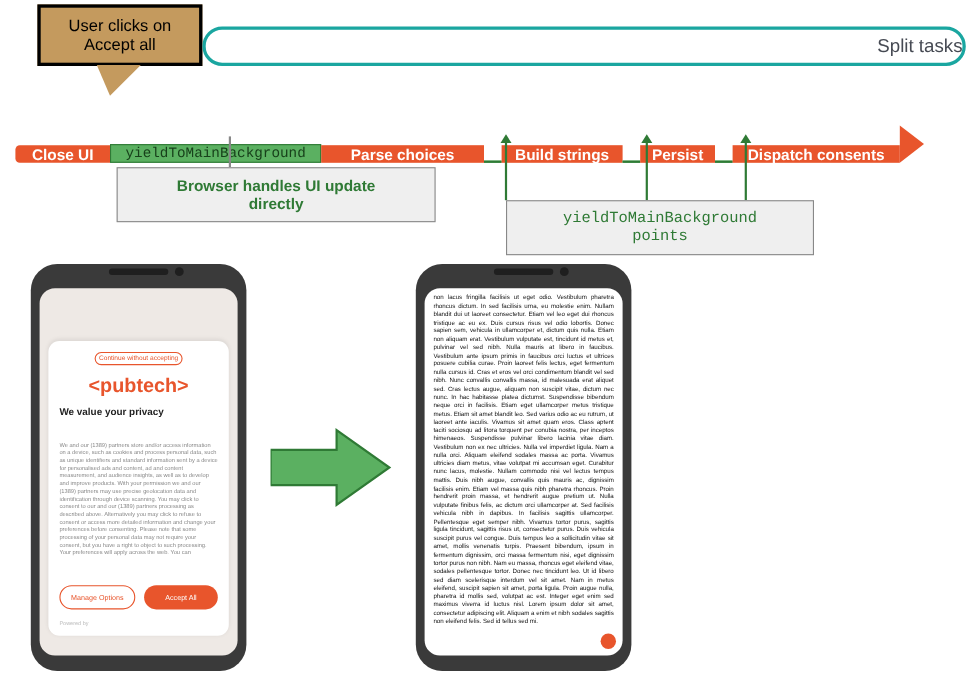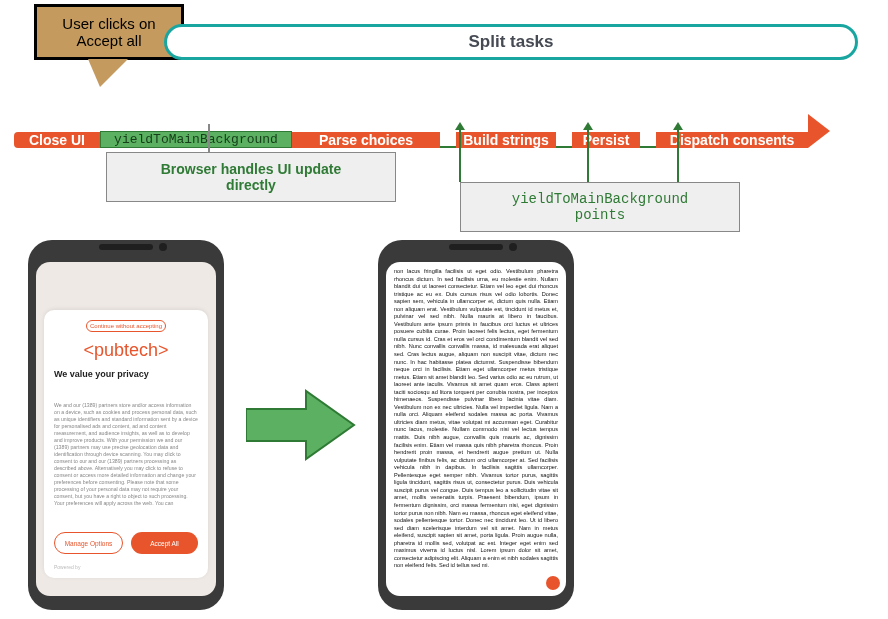--- a/index.html
+++ b/index.html
@@ -36,31 +36,31 @@
     top: 59px;
     width: 0; height: 0;
     border-left: 12px solid transparent;
     border-right: 28px solid transparent;
     border-top: 28px solid #c49a5e;
   }
 
   
   .split-tasks {
     position: absolute;
-    left: 164px;
+    left: 184px;
     top: 24px;
     width: 694px;
     height: 36px;
     border: 3px solid #1aa6a0;
     border-radius: 20px;
     background: #fff;
     display: flex;
     align-items: center;
-    justify-content: center;
-    font-weight: bold;
+    justify-content: flex-end;
+    font-weight: normal;
     font-size: 17px;
     color: #464a53;
   }
 
   
   .timeline {
     position: absolute;
     left: 14px;
     top: 90px;
     height: 34px;
@@ -74,21 +74,21 @@
     font-weight: bold;
     font-size: 14px;
     display: flex;
     align-items: center;
     justify-content: center;
     padding: 0 14px;
     white-space: nowrap;
   }
   .tl-seg.close   { width: 86px; border-radius: 4px 0 0 4px; }
   .tl-seg.parse   { width: 148px; }
-  .tl-seg.build   { width: 100px; }
+  .tl-seg.build   { width: 110px; }
   .tl-seg.persist { width: 68px; }
   .tl-seg.dispatch{ width: 152px; }
   .tl-green {
     background: #5bb061;
     border: 1px solid #2f7a35;
     color: #17401a;
     font-family: "Courier New", monospace;
     font-size: 13px;
     display: flex; align-items:center; justify-content:center;
     padding: 0 14px;
@@ -190,21 +190,21 @@
     color:#e8552c;
     border-radius:12px;
     font-size:6px;
     width:80px; height:12px;
     display:flex;align-items:center;justify-content:center;
     margin:0 auto 8px;
   }
   .consent-card .logo{
     color:#e8552c;
     font-size:18px;
-    font-weight:normal;
+    font-weight:bold;
     text-align:center;
     margin-bottom:8px;
   }
   .consent-card .title{
     color:#222;
     font-weight:bold;
     font-size:9px;
     margin-bottom:23px;
   }
   .consent-card .body{

